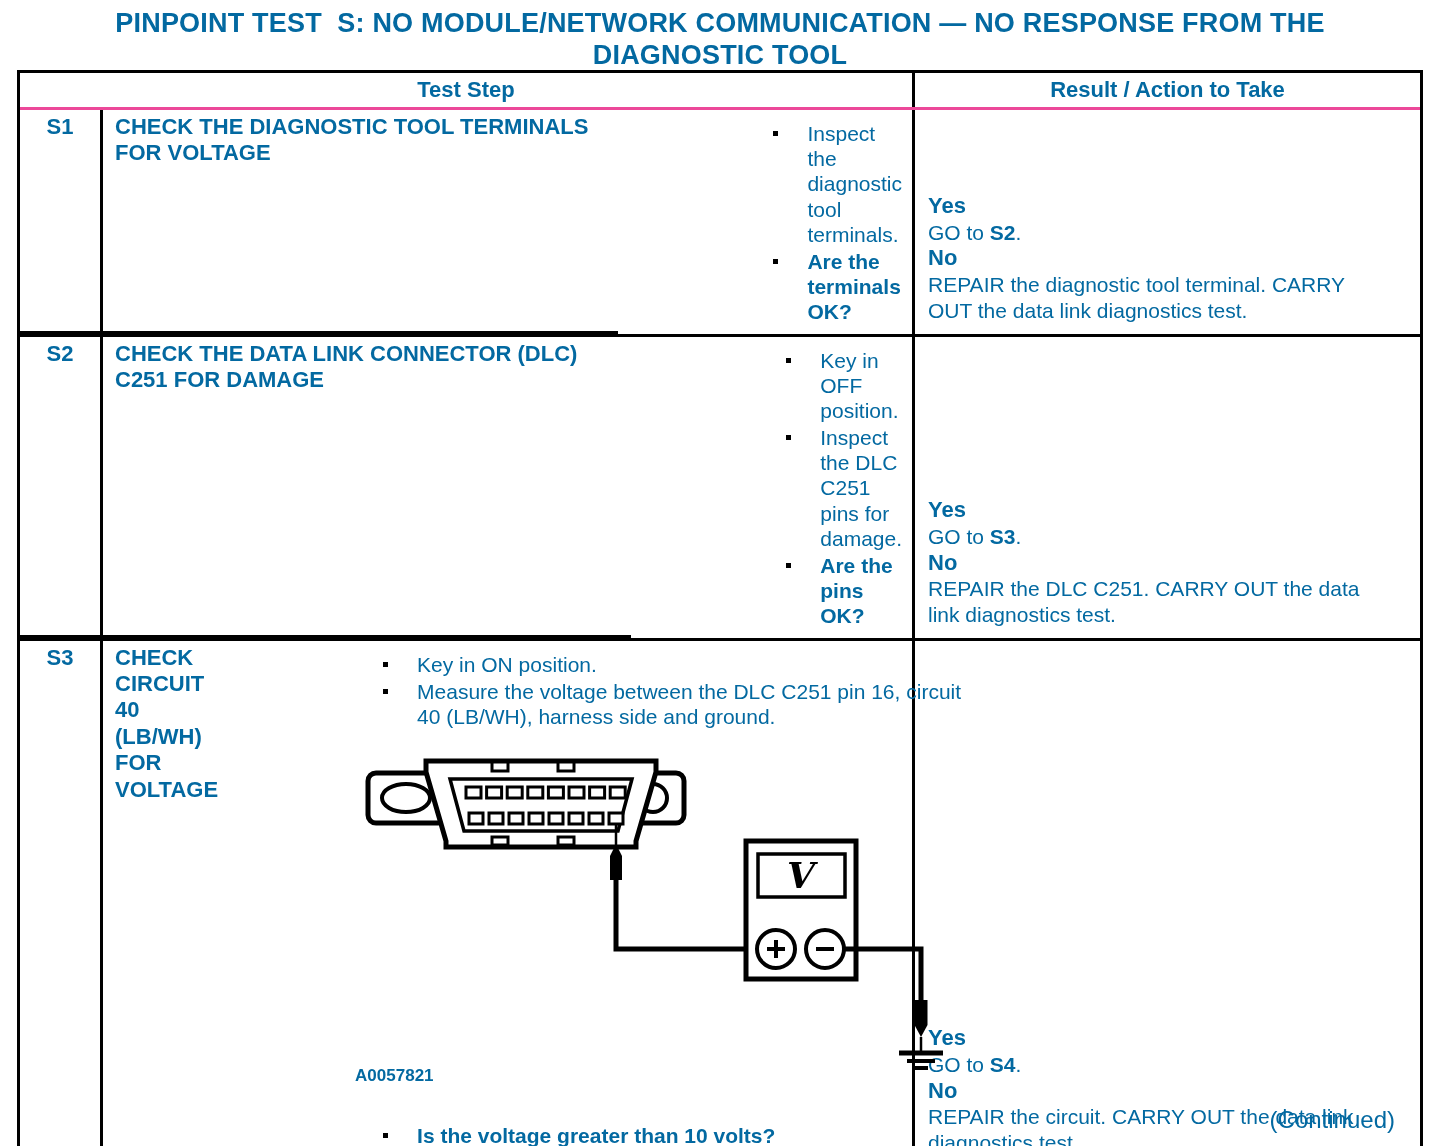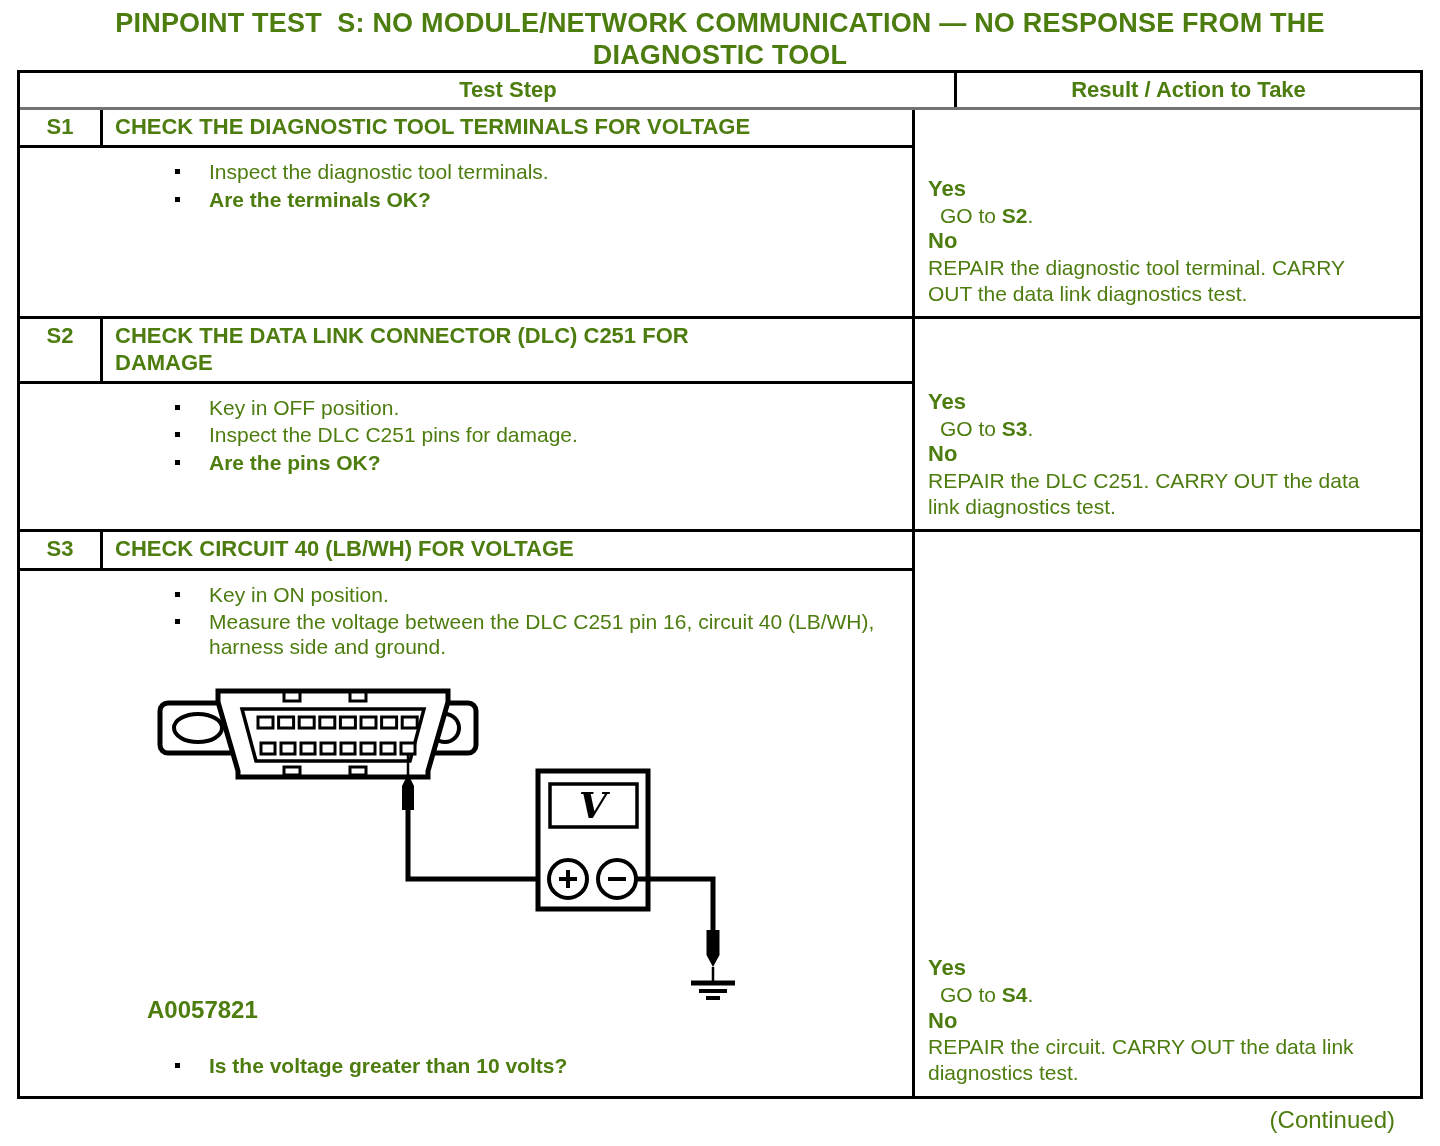--- a/index.html
+++ b/index.html
@@ -1,45 +1,45 @@
 <!DOCTYPE html>
 <html><head>
 <meta charset="utf-8">
 <style>
   * { margin:0; padding:0; box-sizing:border-box; }
   html,body { background:#ffffff; }
   .page {
     position:relative;
     width:1440px; height:1146px;
     background:#ffffff;
-    color:#4d7c0f;
+    color:#0369a1;
     font-family:"Liberation Sans", sans-serif;
     overflow:hidden;
   }
   .doc-title {
     position:absolute; top:8px; left:0; width:100%;
     text-align:center; font-weight:bold; font-size:27px; line-height:1.18;
     letter-spacing:0.2px;
   }
   .doc-title div { white-space:pre-wrap; }
 
   .ptable {
     position:absolute; left:17px; top:70px; width:1406px;
     border:3px solid #000;
     background:#fff;
   }
-  .header-row { display:flex; border-bottom:3px solid #737373; height:37px;padding-left:42px; }
+  .header-row { display:flex; border-bottom:3px solid #ec4899; height:37px; }
   .hdr-cell { display:flex; align-items:center; justify-content:center;
               font-weight:bold; font-size:22px; }
   .hdr-left  { width:895px; border-right:3px solid #000; }
   .hdr-right { flex:1; }
 
   .step-row { display:flex; }
   .step-row + .step-row { border-top:3px solid #000; }
-  .step-left { width:895px; border-right:3px solid #000; display:flex; flex-direction:column; }
+  .step-left { width:895px; border-right:3px solid #000; display:flex; flex-direction:row; }
   .step-title-row { display:flex; border-bottom:3px solid #000; }
   .step-id { width:83px; border-right:3px solid #000; text-align:center;
              font-weight:bold; font-size:22px; padding:4px 0 5px; }
   .step-title { flex:1; font-weight:bold; font-size:22px; line-height:1.2;
                 padding:4px 10px 5px 12px; }
   .title-narrow { max-width:680px; }
   .step-body { flex:1; padding:10px 10px 8px 0; font-size:21px; line-height:1.2; }
   .body-s1 { min-height:168px; }
   .body-s2 { min-height:145px; }
   .body-s3 { min-height:525px; }
@@ -50,24 +50,24 @@
                    margin:10px 29px 0 115px; }
   .bullet-text { flex:1; max-width:755px; }
   li.bold .bullet-text { font-weight:bold; }
 
   .result-cell { flex:1; display:flex; flex-direction:column; justify-content:flex-end;
                  padding:2px 36px 10px 13px; font-size:21px; line-height:1.22; }
   .result-yes-label, .result-no-label { font-weight:bold; font-size:22px; }
   .result-no-label { }
   .result-go .b, .result-go-target { font-weight:bold; }
   .result-no-action { max-width:452px; }
-  .result-go { max-width:452px;margin-left:12px; }
+  .result-go { max-width:452px; }
 
   .figure-wrap { position:relative; width:640px; height:352px; margin:14px 0 0 120px; }
-  .figure-label { position:absolute; left:7px; top:322px; font-weight:bold; font-size:24px; }
+  .figure-label { position:absolute; left:7px; top:322px; font-weight:bold; font-size:17px; }
   .final-bullet { margin-top:26px; }
 
   .continued { text-align:right; font-size:24px; padding:6px 28px 0 0; }
 </style>
 </head>
 <body>
 
 <div class="page">
 
   <div class="doc-title">

